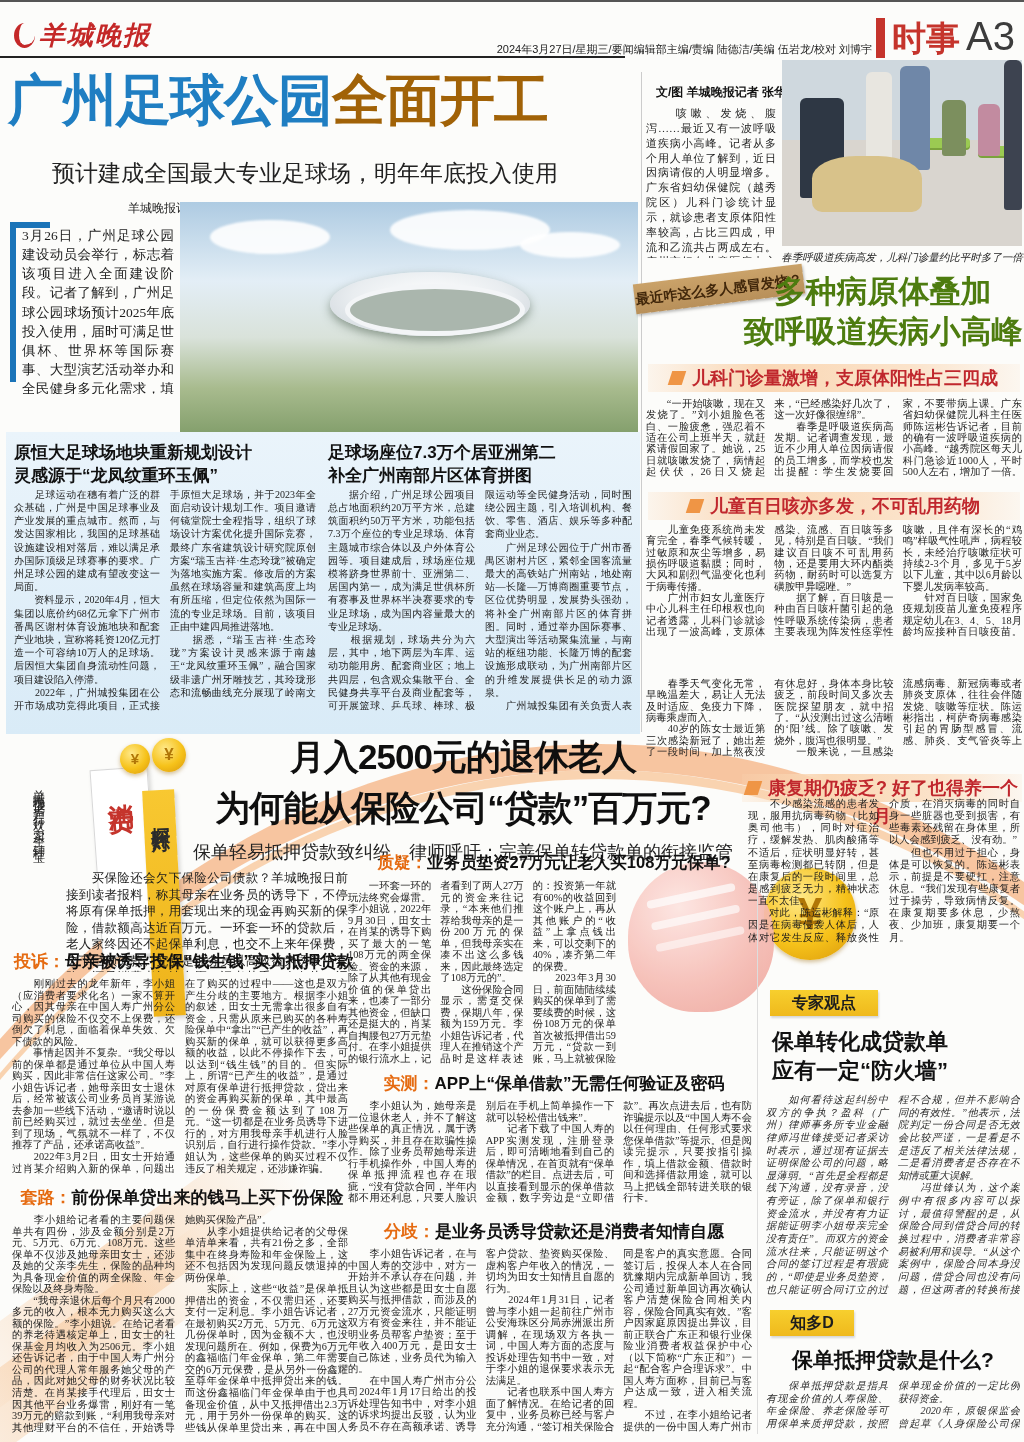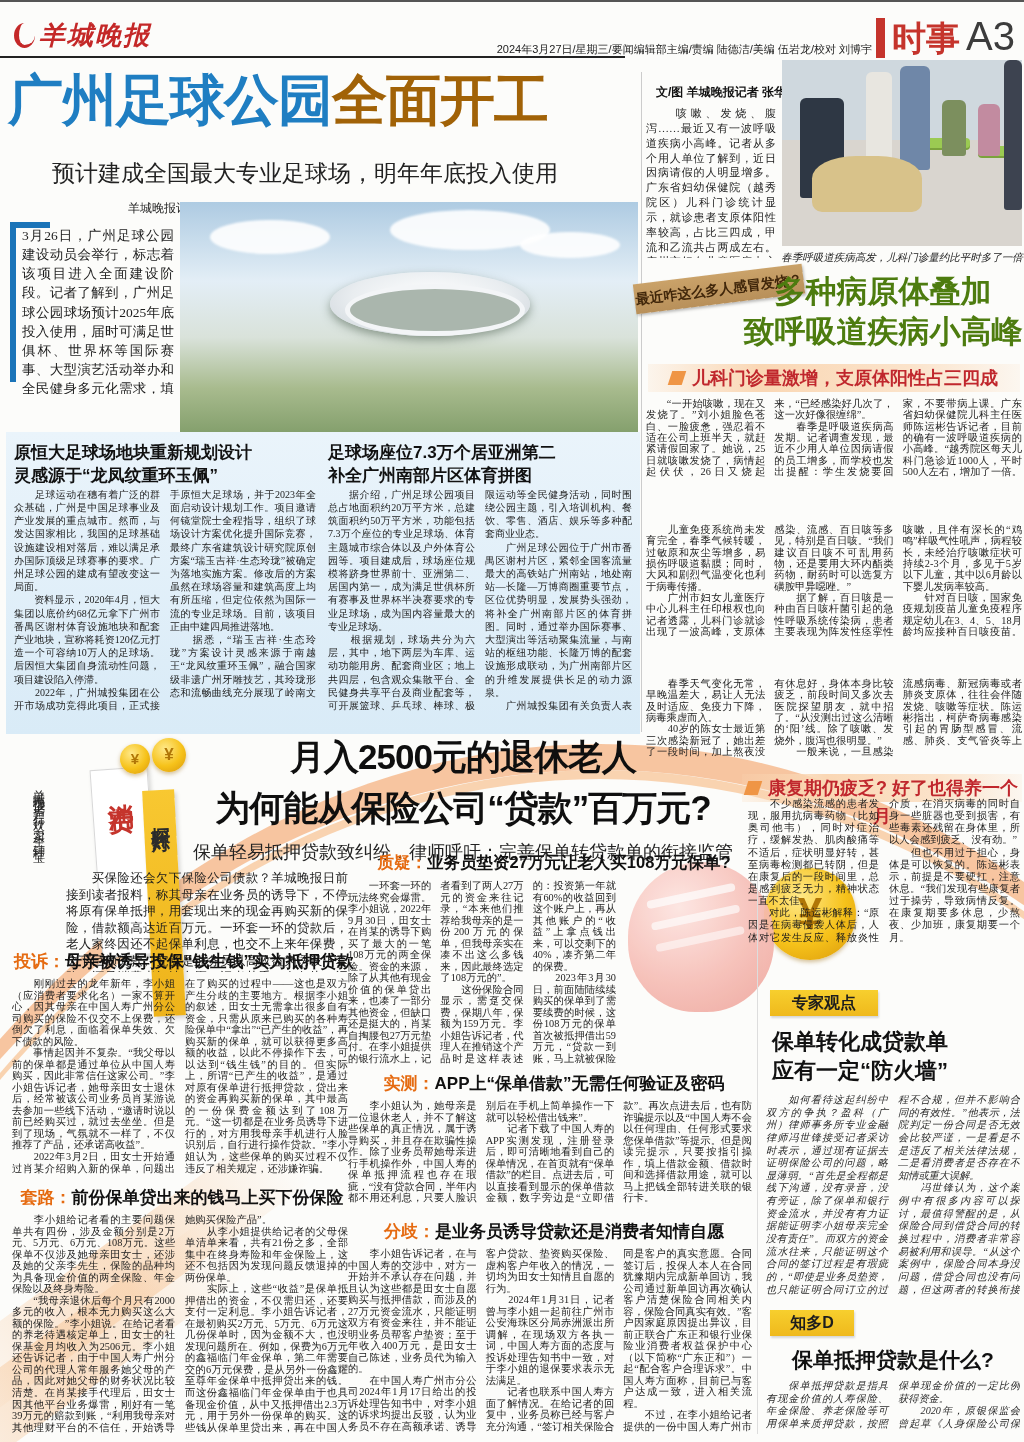--- a/index.html
+++ b/index.html
@@ -174,20 +174,21 @@
   <div class="abs ph-cap2 z1">春季呼吸道疾病高发，儿科门诊量约比平时多了一倍</div>
 
   <div class="abs rs-badge z1">最近咋这么多人感冒发烧？</div>
   <div class="abs rs-hl z1"><span>多种病原体叠加</span><br><span>致呼吸道疾病小高峰</span></div>
 
   <div class="abs strip z1" style="left:648px;top:362px;width:372px;"><span class="wedge"></span><span>儿科门诊量激增，支原体阳性占三四成</span></div>
   <div class="abs body col3 rs-body z1" style="left:646px;top:396px;width:376px;height:90px;">　　“一开始咳嗽，现在又发烧了。”刘小姐脸色苍白、一脸疲惫，强忍着不适在公司上班半天，就赶紧请假回家了。她说，25日就咳嗽发烧了，病情起起伏伏，26日又烧起来，“已经感染好几次了，这一次好像很缠绵”。
 　　春季是呼吸道疾病高发期。记者调查发现，最近不少用人单位因病请假的员工增多，而学校也发出提醒：学生发烧要回家，不要带病上课。广东省妇幼保健院儿科主任医师陈运彬告诉记者，目前的确有一波呼吸道疾病的小高峰。“越秀院区每天儿科门急诊近1000人，平时500人左右，增加了一倍。从儿科门诊就诊患者核酸检测来看，支原体阳性率较高，占比30%-40%，甲流和乙流共占20%左右。新冠则没有常规做检测。”
 　　“确诊了感染的是什么病毒，再对症治疗。”陈运彬表示，在治疗过程中，部分患者存在滥用抗病毒药物的倾向，这不仅无法起到实质性的治疗作用，还可能让人体对此类药物逐渐产生抗药性，一旦真正需要使用时，效果或大打折扣。</div>
 
+  <div class="abs strip z1" style="left:648px;top:490px;width:372px;"><span class="wedge"></span><span>儿童百日咳亦多发，不可乱用药物</span></div>
   <div class="abs body col3 rs-body z1" style="left:646px;top:522px;width:376px;height:116px;">　　儿童免疫系统尚未发育完全，春季气候转暖，过敏原和灰尘等增多，易损伤呼吸道黏膜；同时，大风和剧烈气温变化也利于病毒传播。
 　　广州市妇女儿童医疗中心儿科主任印根权也向记者透露，儿科门诊就诊出现了一波高峰，支原体感染、流感、百日咳等多见，特别是百日咳。“我们建议百日咳不可乱用药物，还是要用大环内酯类药物，耐药时可以选复方磺胺甲异噁唑。”
 　　据了解，百日咳是一种由百日咳杆菌引起的急性呼吸系统传染病，患者主要表现为阵发性痉挛性咳嗽，且伴有深长的“鸡鸣”样吸气性吼声，病程较长，未经治疗咳嗽症状可持续2-3个月，多见于5岁以下儿童，其中以6月龄以下婴儿发病率较高。
 　　针对百日咳，国家免疫规划疫苗儿童免疫程序规定幼儿在3、4、5、18月龄均应接种百日咳疫苗。印根权表示，目前无细胞百白破联合疫苗为国家免疫规划疫苗，可免费接种；四联疫苗、五联疫苗为非国家免疫规划疫苗，自愿自费接种。“建议国家引进无细胞的组分纯化疫苗（现在使用的疫苗是无细胞共纯化疫苗），起到更好的保护作用。”印根权说。</div>
 
   <div class="abs body col3 rs-body z1" style="left:646px;top:676px;width:376px;height:80px;">　　春季天气变化无常，早晚温差大，易让人无法及时适应、免疫力下降，病毒乘虚而入。
 　　40岁的陈女士最近第三次感染新冠了，她出差了一段时间，加上熬夜没有休息好，身体本身比较疲乏，前段时间又多次去医院探望朋友，就中招了。“从没测出过这么清晰的‘阳’线。除了咳嗽、发烧外，腹泻也很明显。”
 　　一般来说，一旦感染流感病毒、新冠病毒或者肺炎支原体，往往会伴随发烧、咳嗽等症状。陈运彬指出，柯萨奇病毒感染引起的胃肠型感冒、流感、肺炎、支气管炎等上呼吸道感染，也会引起腹泻。</div>
 
   <div class="abs strip z1" style="left:742px;top:772px;width:280px;"><span class="wedge"></span><span>康复期仍疲乏? 好了也得养一个月</span></div>

